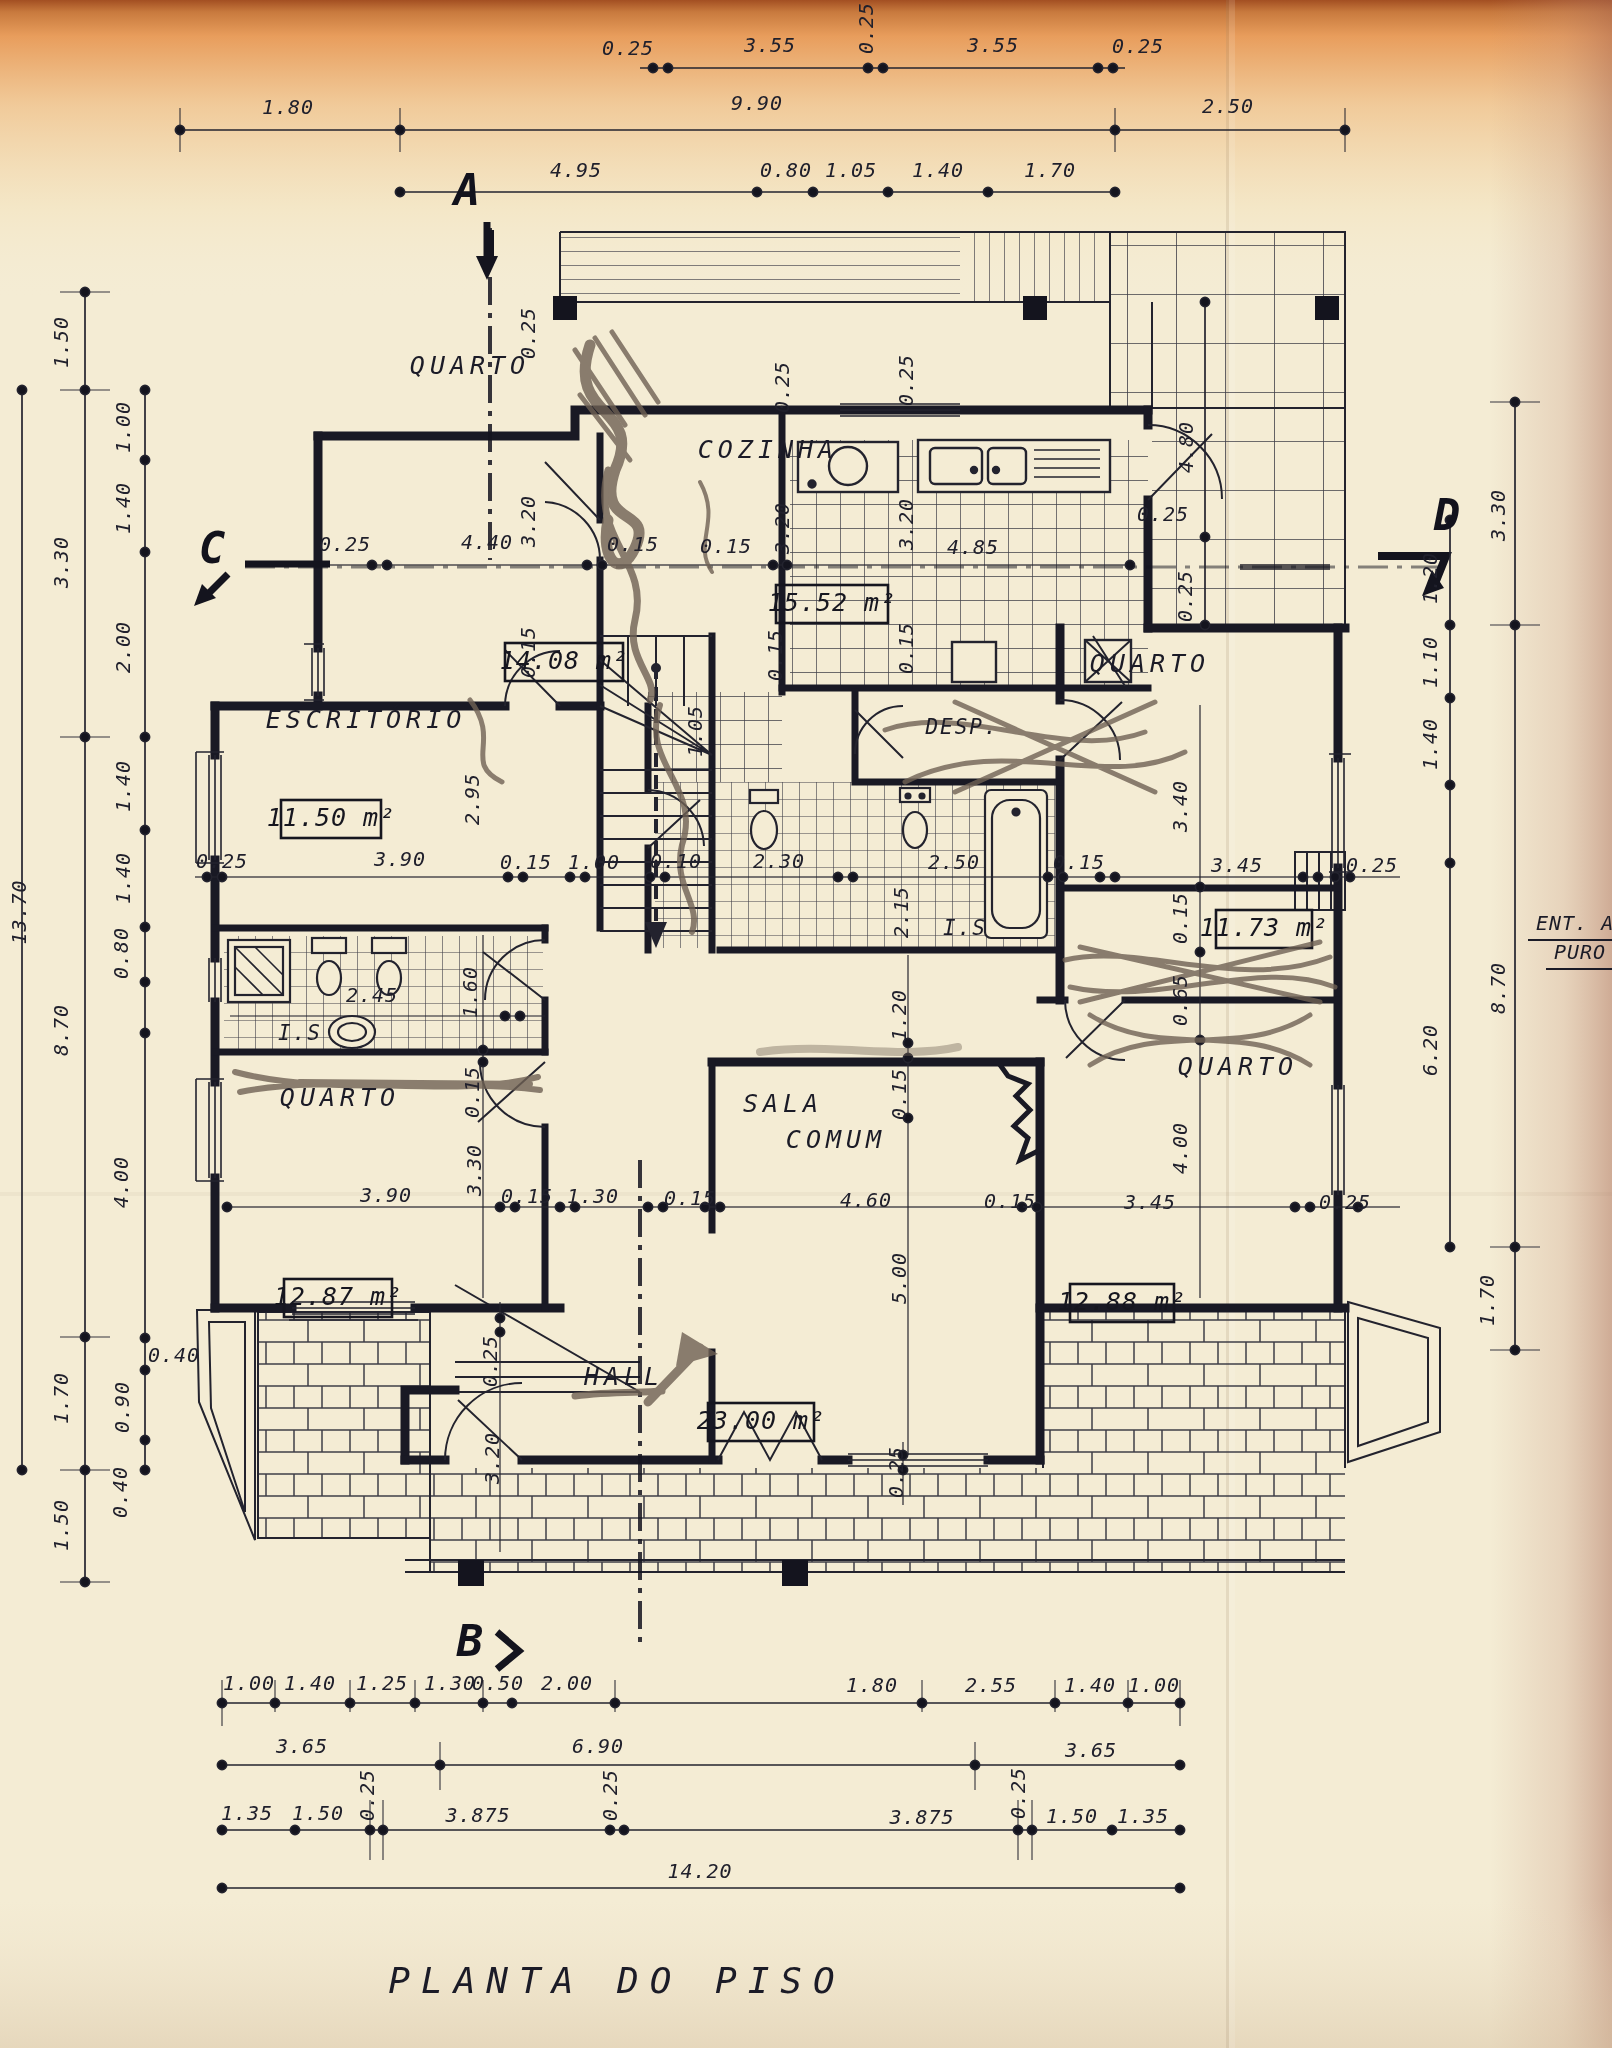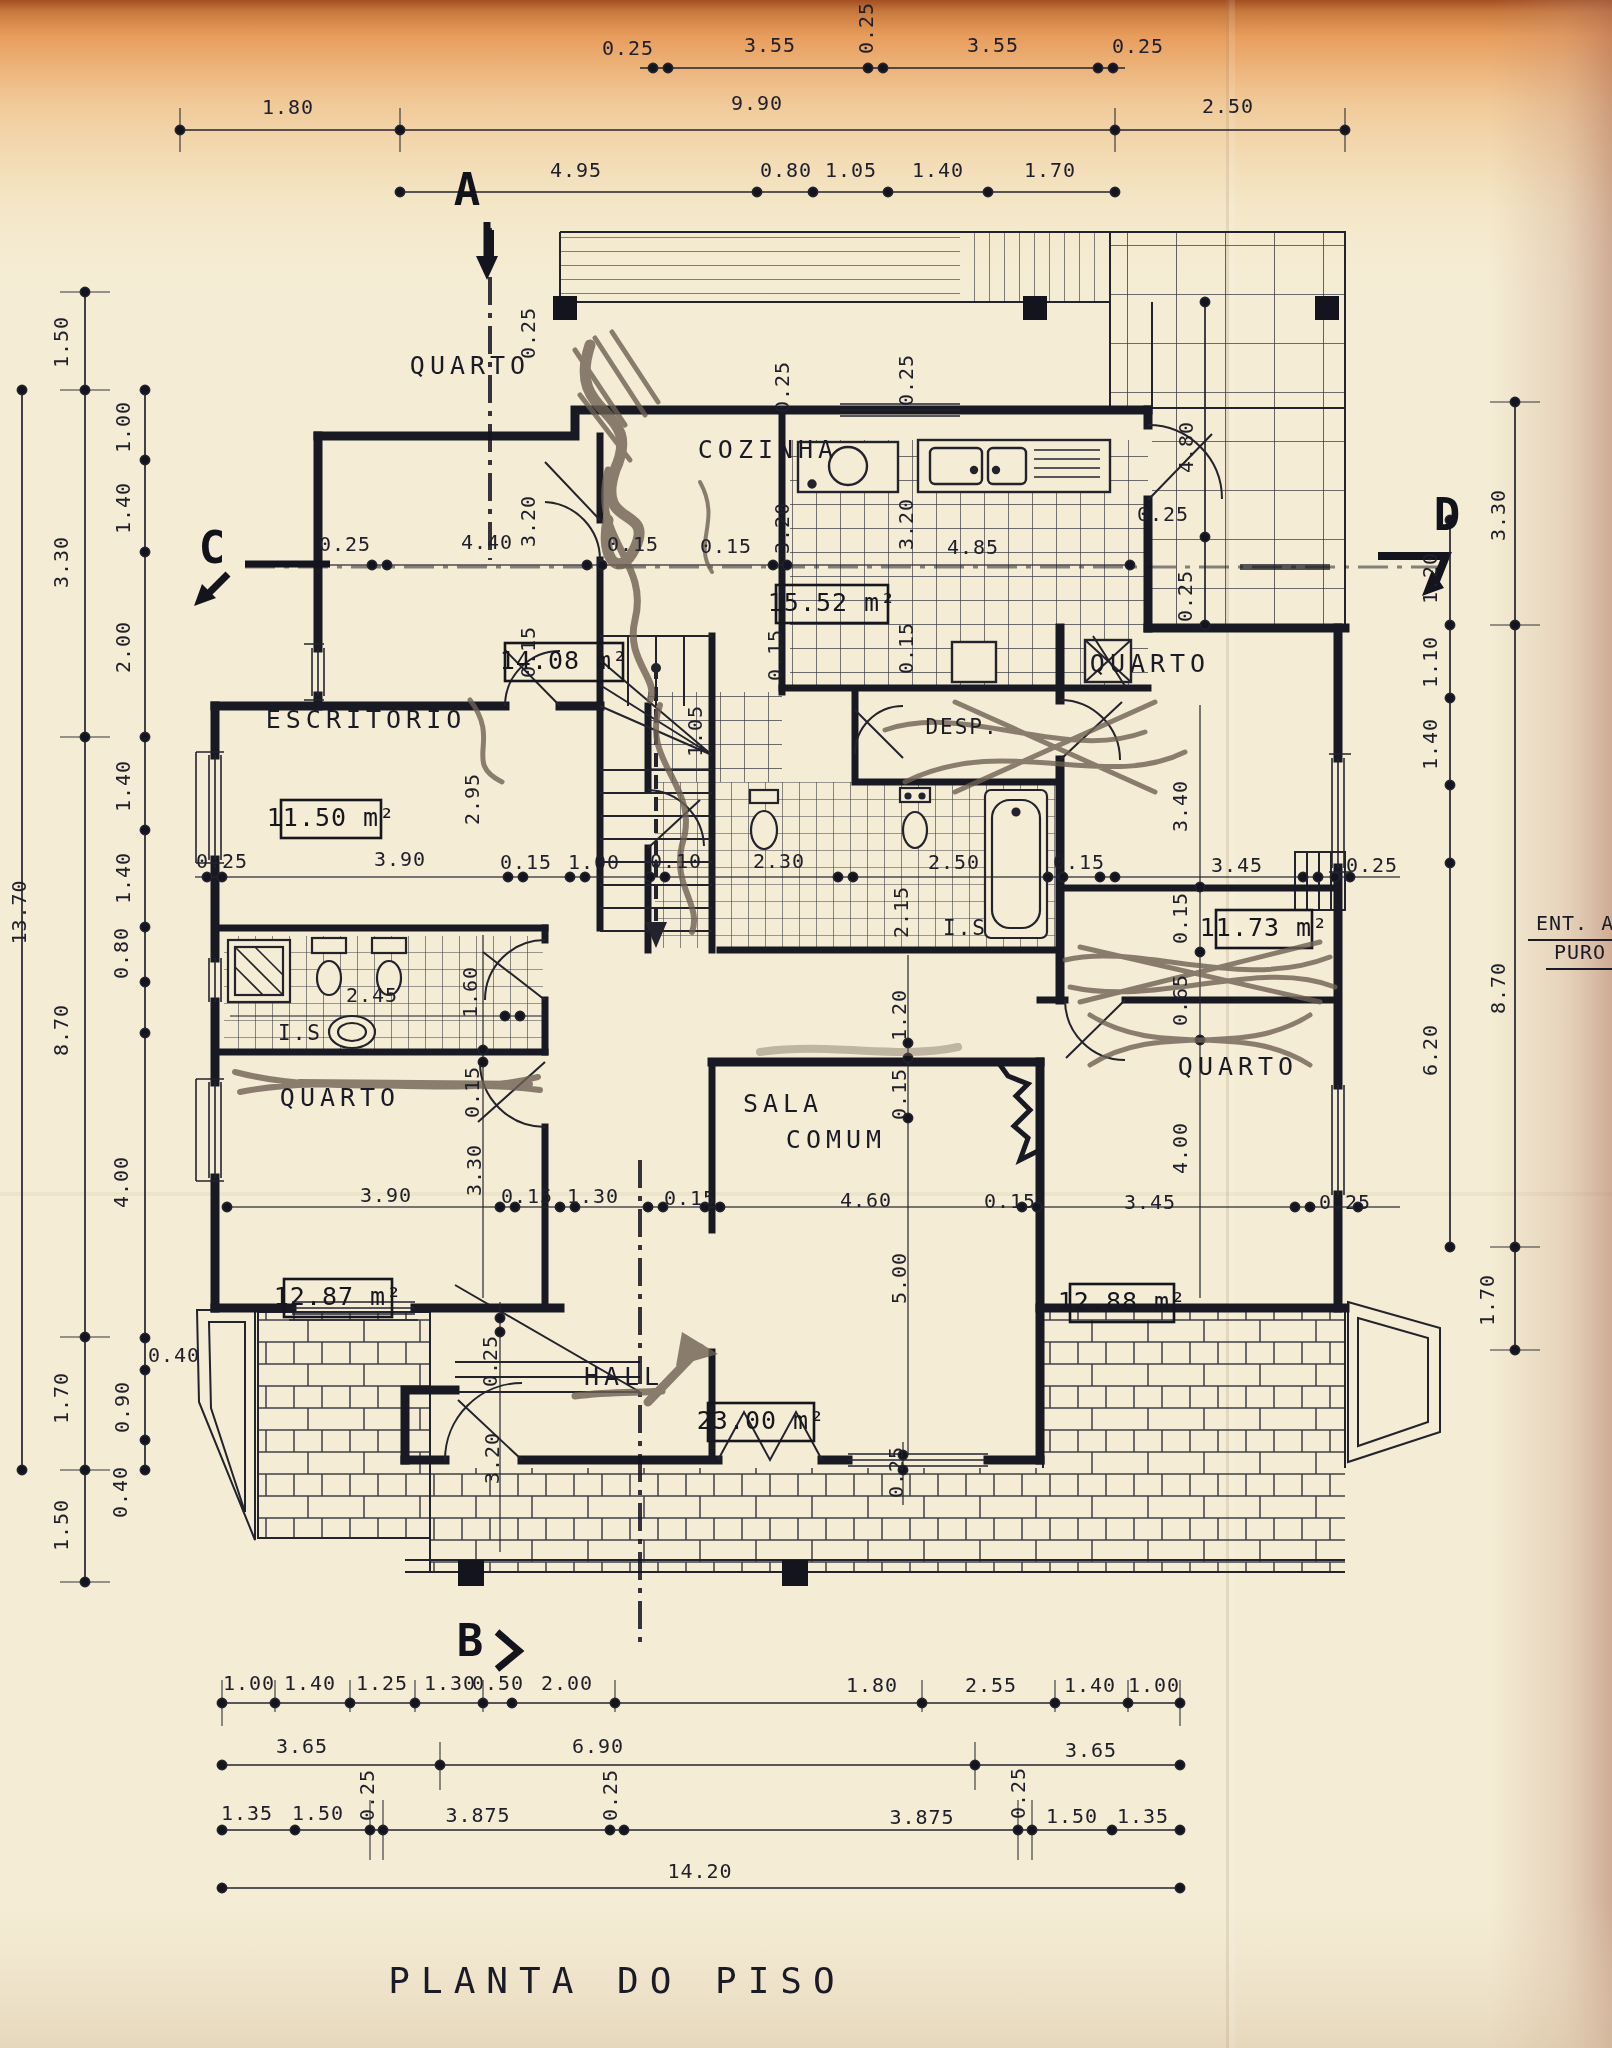--- a/index.html
+++ b/index.html
@@ -1,17 +1,17 @@
 <!DOCTYPE html>
 <html><head>
 <meta charset="utf-8">
 <style>
   html,body{margin:0;padding:0;background:#8a8a8a;}
   .sheet{position:relative;width:1612px;height:2048px;margin:0 auto;overflow:hid;
-         background:#f4ecd4;font-family:"DejaVu Sans Mono",monospace;}
+         background:#f4ecd4;font-family:"DejaVu Sans Mono",monospace;font-style:italic;}
   svg{display:block}
   
   .t-dim   {font-family:"DejaVu Sans Mono",monospace;font-size:20px;fill:#20202c;text-anchor:middle;letter-spacing:1px;}
   .t-room  {font-family:"DejaVu Sans Mono",monospace;font-size:25px;fill:#1b1b27;text-anchor:middle;letter-spacing:5px;}
   .t-room2 {font-family:"DejaVu Sans Mono",monospace;font-size:21px;fill:#1b1b27;text-anchor:middle;letter-spacing:2px;}
   .t-area  {font-family:"DejaVu Sans Mono",monospace;font-size:25px;fill:#16161f;text-anchor:middle;letter-spacing:1px;}
   .t-marker{font-family:"DejaVu Sans Mono",monospace;font-size:44px;fill:#12121c;text-anchor:middle;font-weight:bold;}
   .t-title {font-family:"DejaVu Sans Mono",monospace;font-size:36px;fill:#1b1b27;text-anchor:middle;letter-spacing:11px;}
   .t-note  {font-family:"DejaVu Sans Mono",monospace;font-size:20px;fill:#1b1b27;text-anchor:start;letter-spacing:1px;}
   .dot{fill:#14141e;}

